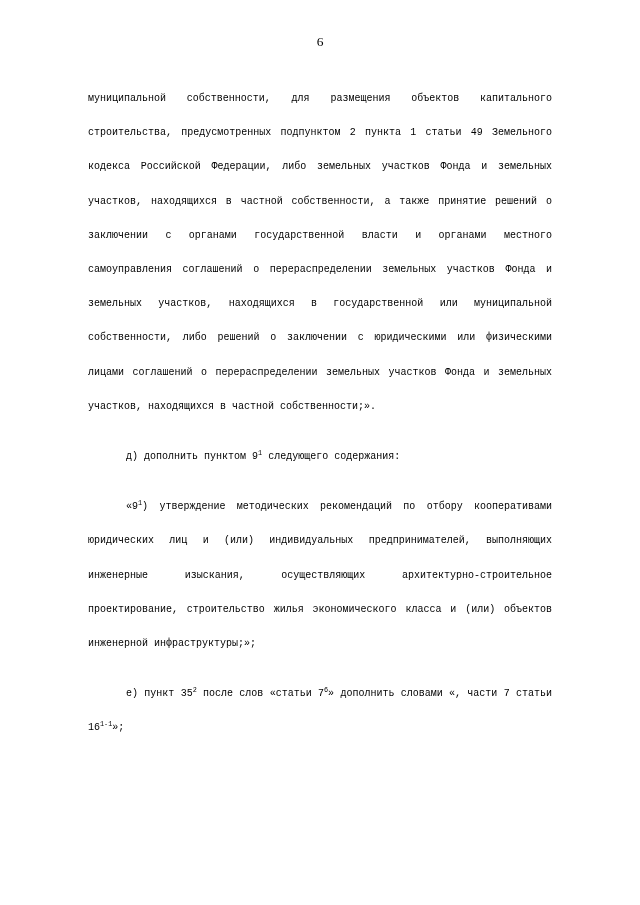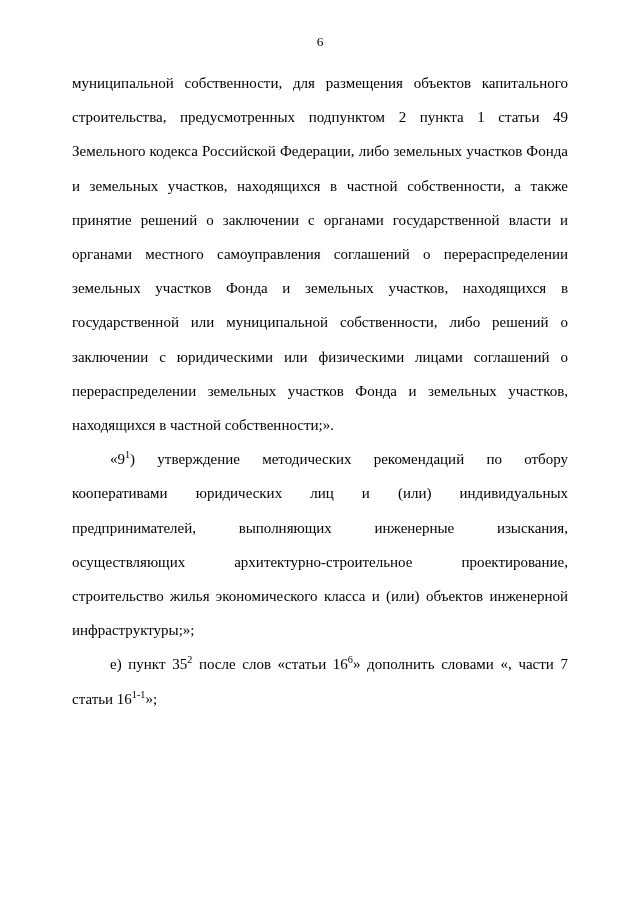--- a/index.html
+++ b/index.html
@@ -31,26 +31,27 @@
     font-size: 13.5px;
     font-family: "Liberation Serif", serif;
   }
   .content {
     position: absolute;
     top: 66px;
     left: 72px;
     width: 496px;
   }
   p.para {
-    margin: 0;
-    font-size: 15px;
+    margin: 16px;
+    font-size: 10px;
     line-height: 34.2px;
     text-align: justify;
     text-justify: inter-word;
     hyphens: none;
+    font-family: Liberation Mono, monospace;
   }
   p.para.indent {
     text-indent: 38px;
   }
   .nojust {
     text-align: left;
   }
   sup {
     font-size: 0.68em;
     vertical-align: super;
@@ -61,23 +62,26 @@
 <body>
 
 <div class="page">
 
   <div class="page-number">6</div>
 
   <div class="content">
 
     <p class="para">муниципальной собственности, для размещения объектов капитального строительства, предусмотренных подпунктом 2 пункта 1 статьи 49 Земельного кодекса Российской Федерации, либо земельных участков Фонда и земельных участков, находящихся в частной собственности, а также принятие решений о заключении с органами государственной власти и органами местного самоуправления соглашений о перераспределении земельных участков Фонда и земельных участков, находящихся в государственной или муниципальной собственности, либо решений о заключении с юридическими или физическими лицами соглашений о перераспределении земельных участков Фонда и земельных участков, находящихся в частной собственности;».</p>
 
+    <p class="para indent nojust">
+      <span>д) дополнить пунктом 9</span><sup>1</sup><span> следующего содержания:</span>
+    </p>
 
     <p class="para indent">
       <span>«9</span><sup>1</sup><span>) утверждение методических рекомендаций по отбору кооперативами юридических лиц и (или) индивидуальных предпринимателей, выполняющих инженерные изыскания, осуществляющих архитектурно-строительное проектирование, строительство жилья экономического класса и (или) объектов инженерной инфраструктуры;»;</span>
     </p>
 
     <p class="para indent">
-      <span>е) пункт 35</span><sup>2</sup><span> после слов «статьи 16</span><sup>6</sup><span>» дополнить словами «, части 7 статьи 16</span><sup>1-1</sup><span>»;</span>
+      <span>е) пункт 35</span><sup>2</sup><span> после слов «статьи 7</span><sup>6</sup><span>» дополнить словами «, части 7 статьи 16</span><sup>1-1</sup><span>»;</span>
     </p>
 
   </div>
 </div>
 
 </body></html>

